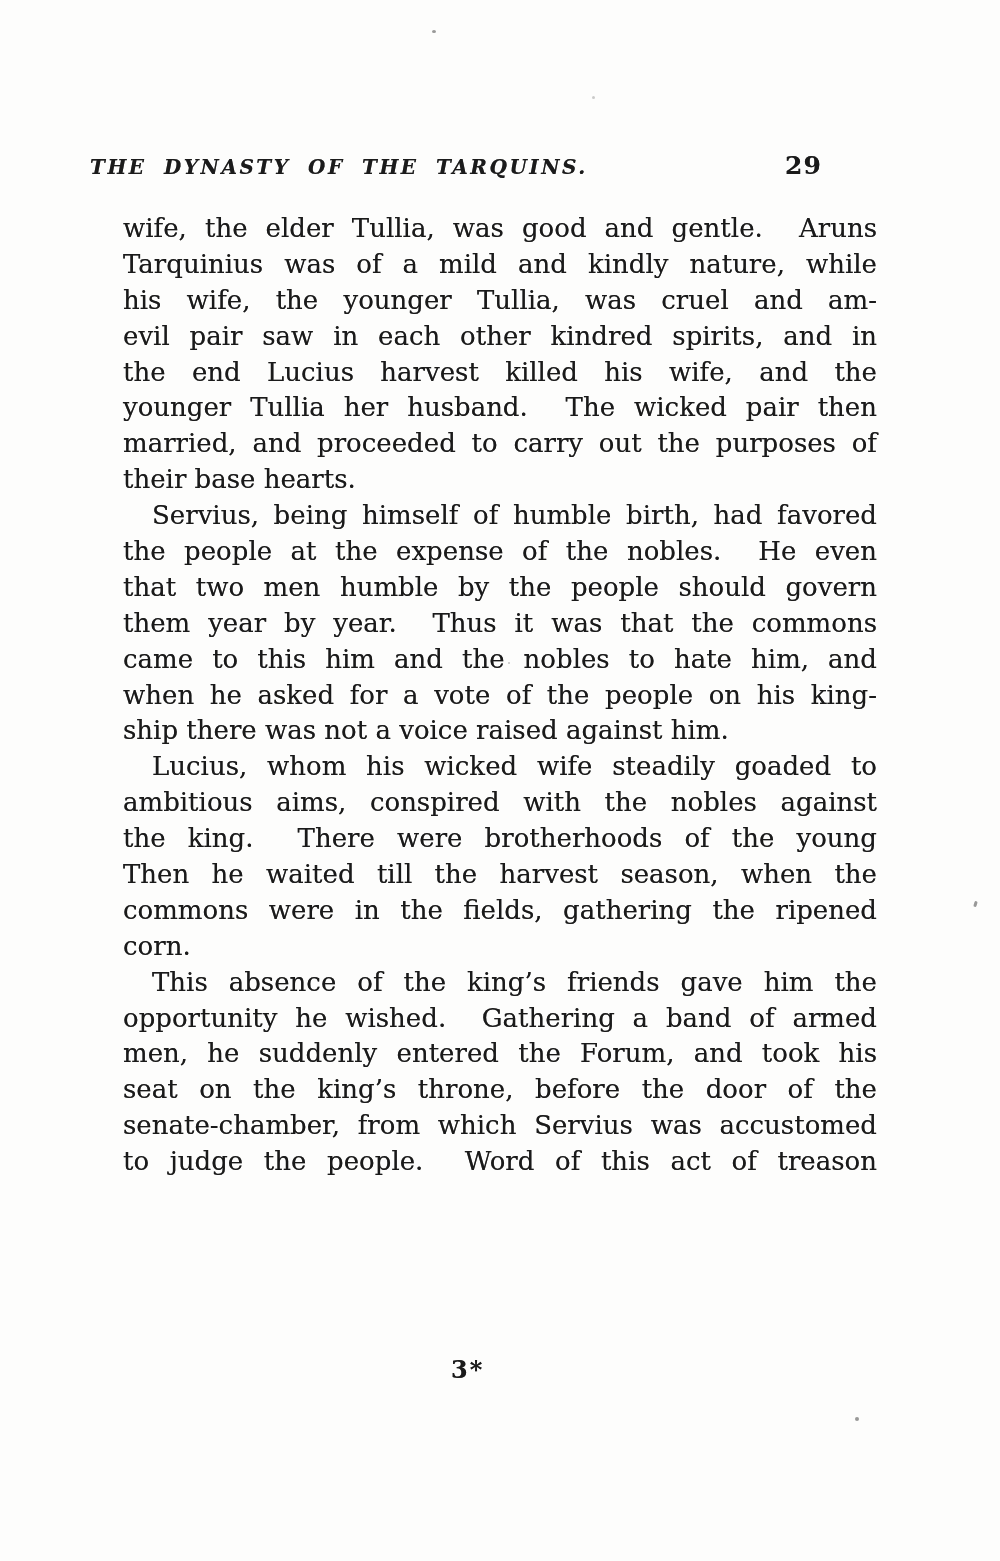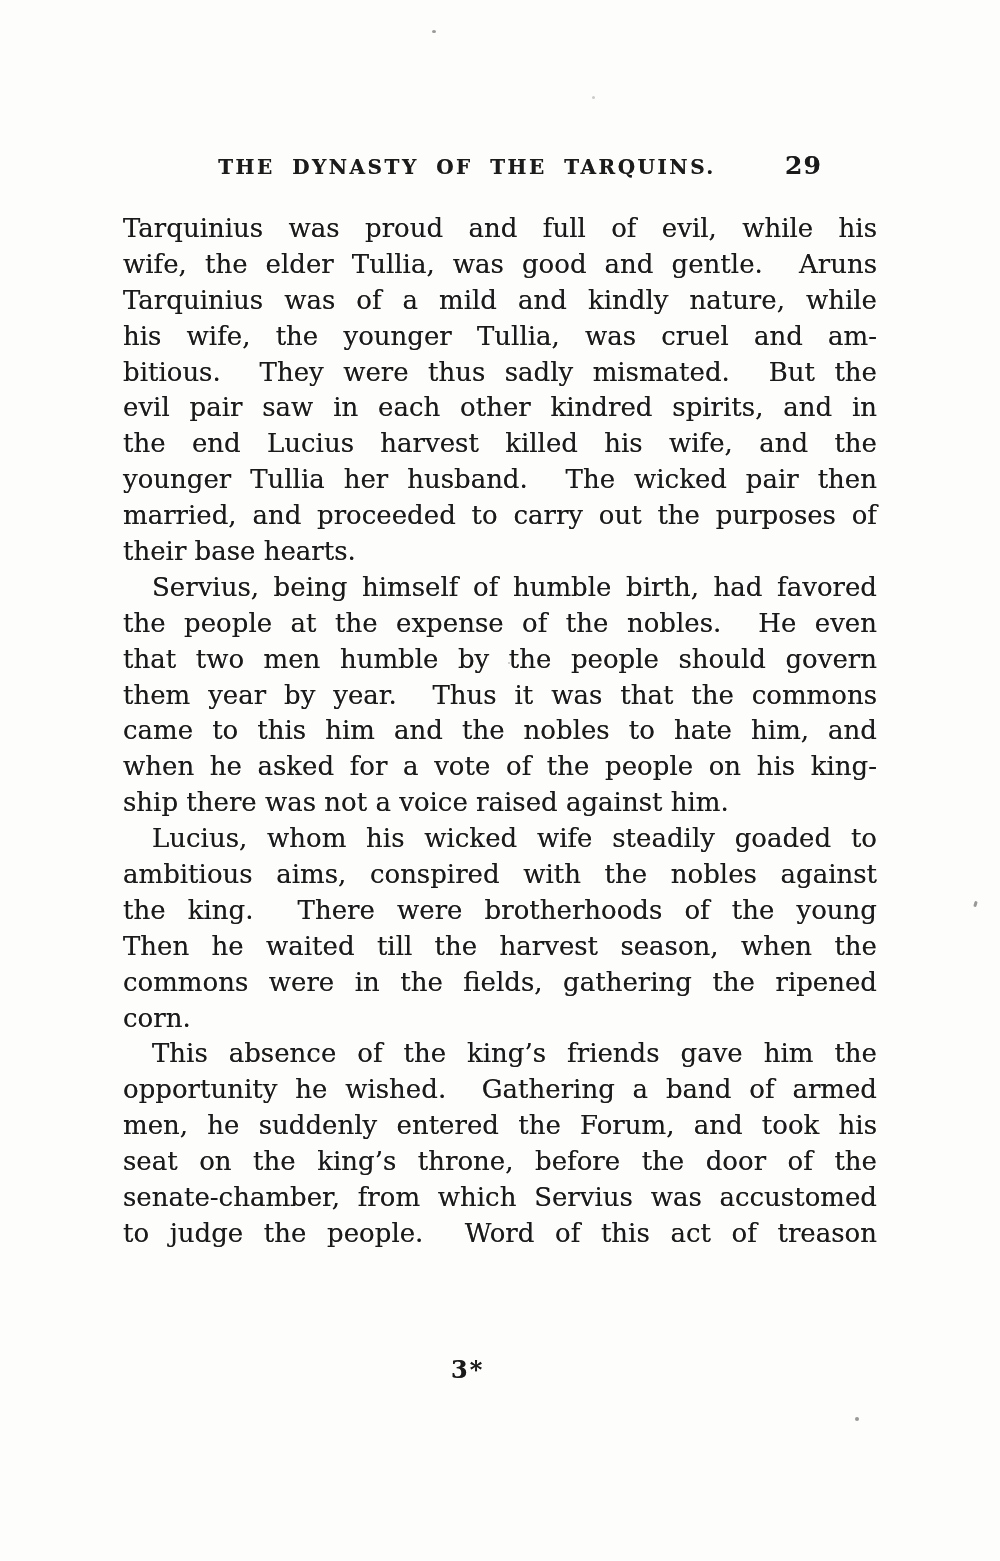--- a/index.html
+++ b/index.html
@@ -4,24 +4,25 @@
 <style>
   html { background:#ffffff; }
   body {
     margin:0; width:1000px; height:1561px; position:relative;
     background:#fdfdfc; overflow:hidden;
     font-family:"DejaVu Serif", serif; color:#1a1a1a;
   }
   .page { position:absolute; inset:0; }
   .running-head { position:absolute; top:155px; left:123px; width:754px; height:32px; }
   .head-title {
-    display:block; text-align:center; position:relative; left:-33px;
+    display:block; position:relative; left:-33px;
     font-size:20px; font-weight:700; letter-spacing:2.5px; word-spacing:8px;
     color:#1b1b1b; text-shadow:0 0 0.4px rgba(0,0,0,.55);
     white-space:nowrap;
+    font-style:italic;
   }
   .page-number {
     position:absolute; top:-4px; left:662px; font-size:25px; font-weight:700;
     letter-spacing:1px; text-shadow:0 0 0.4px rgba(0,0,0,.55);
   }
   .body-text {
     position:absolute; left:123px; top:211px; width:754px;
     font-size:26px; text-shadow:0 0 0.45px rgba(10,10,10,.6);
   }
   .line { height:35.9px; line-height:35.9px; white-space:nowrap; overflow:visible; text-align:left; }
@@ -42,25 +43,23 @@
 <body>
 
 <div class="page">
 
   <div class="running-head">
     <span class="head-title">THE DYNASTY OF THE TARQUINS.</span>
     <span class="page-number">29</span>
   </div>
 
   <div class="body-text">
-      <div class="line just">Tarquinius was proud and full of evil, while his</div>
       <div class="line just">wife, the elder Tullia, was good and gentle.&nbsp; Aruns</div>
       <div class="line just">Tarquinius was of a mild and kindly nature, while</div>
       <div class="line just">his wife, the younger Tullia, was cruel and am-</div>
-      <div class="line just">bitious.&nbsp; They were thus sadly mismated.&nbsp; But the</div>
       <div class="line just">evil pair saw in each other kindred spirits, and in</div>
       <div class="line just">the end Lucius harvest killed his wife, and the</div>
       <div class="line just">younger Tullia her husband.&nbsp; The wicked pair then</div>
       <div class="line just">married, and proceeded to carry out the purposes of</div>
       <div class="line">their base hearts.</div>
       <div class="line just indent">Servius, being himself of humble birth, had favored</div>
       <div class="line just">the people at the expense of the nobles.&nbsp; He even</div>
       <div class="line just">that two men humble by the people should govern</div>
       <div class="line just">them year by year.&nbsp; Thus it was that the commons</div>
       <div class="line just">came to this him and the nobles to hate him, and</div>

